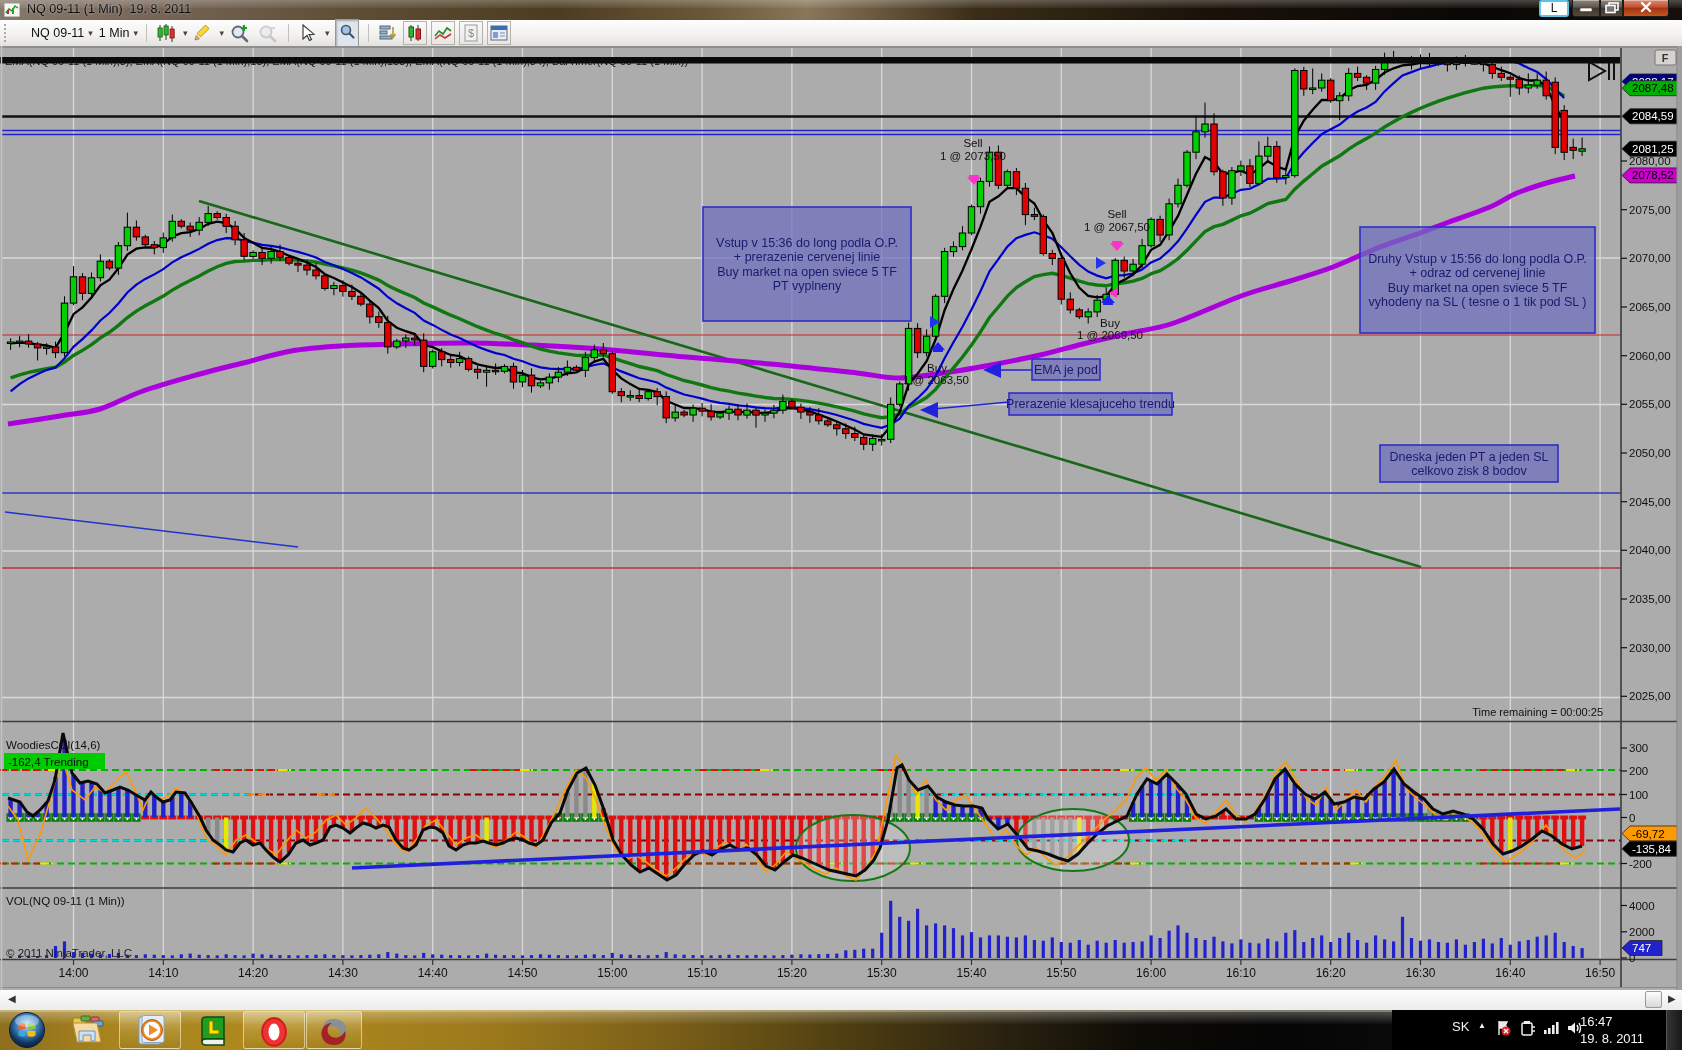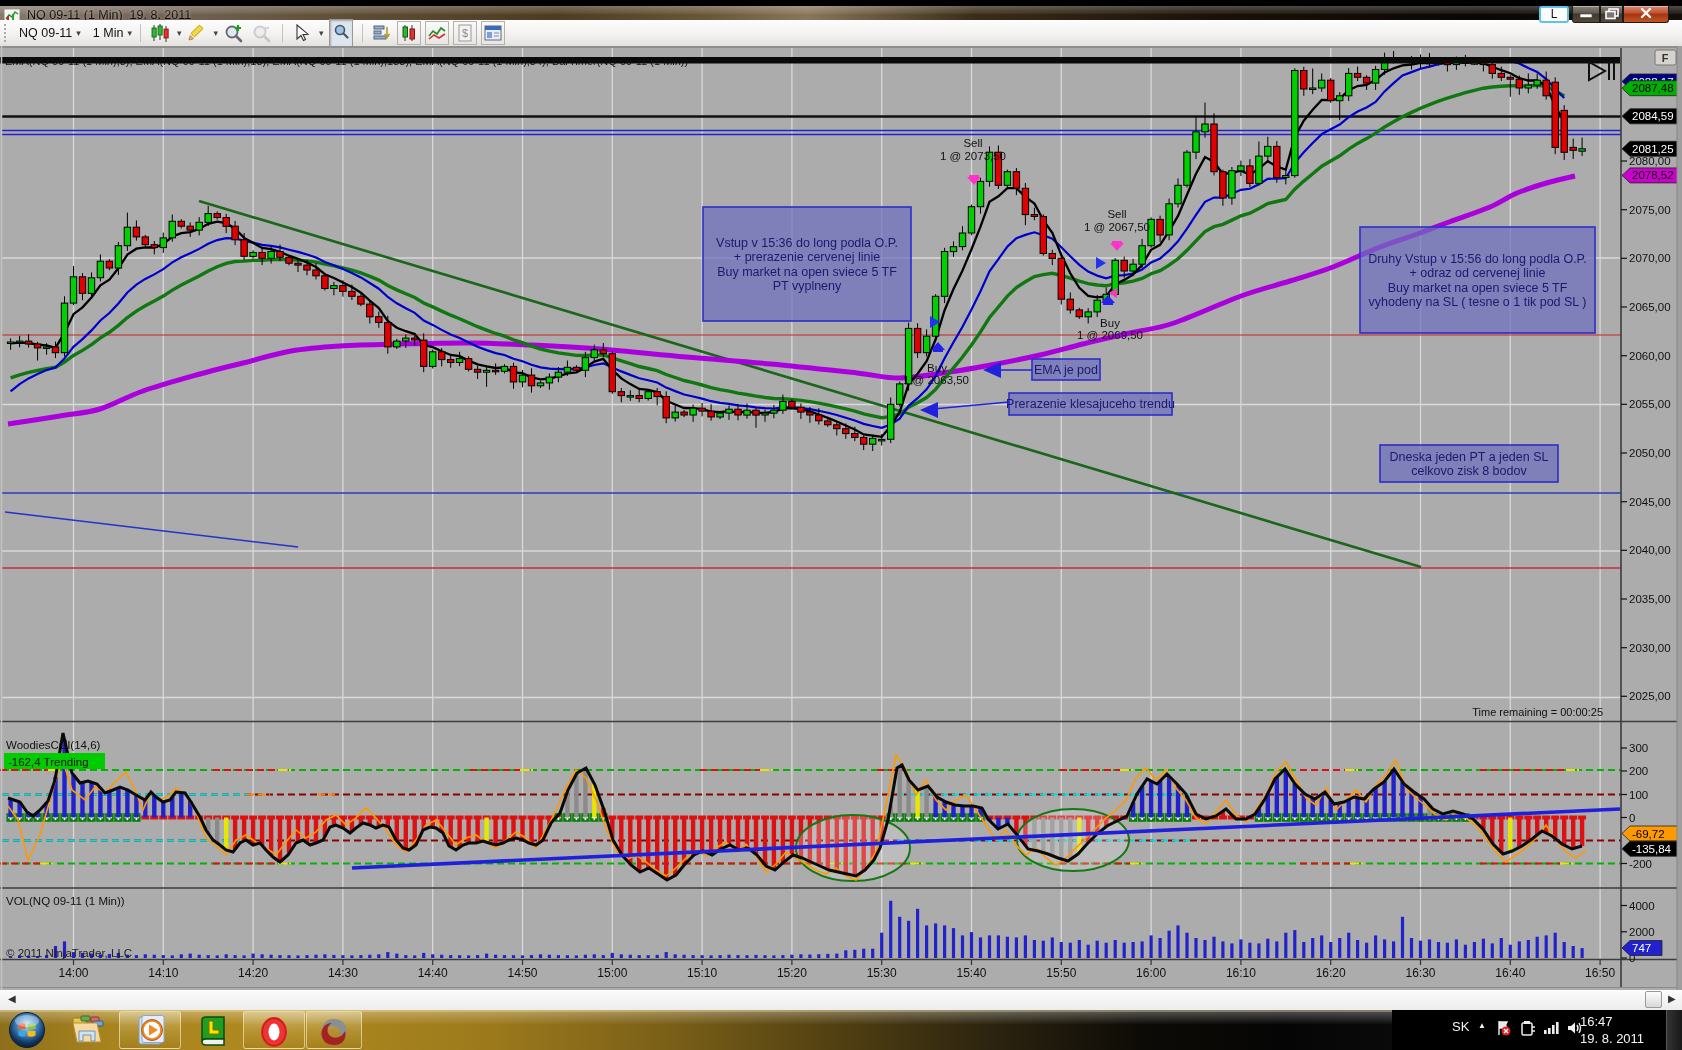--- a/index.html
+++ b/index.html
@@ -1,35 +1,35 @@
 <!DOCTYPE html>
 <html><head><meta charset="utf-8"><title>NQ 09-11</title>
 <style>
 *{margin:0;padding:0;box-sizing:border-box}
 html,body{width:1682px;height:1050px;overflow:hidden;font-family:"Liberation Sans",sans-serif;background:#000}
 #page{position:relative;width:1682px;height:1050px}
-#titlebar{position:absolute;left:0;top:6px;width:1682px;height:20px;
+#titlebar{position:absolute;left:0;top:0;width:1682px;height:20px;
  background:linear-gradient(to right,#85796a 0%,#78675a 8%,#5c4c33 22%,#4c3c22 33%,#6a5738 42%,#8a765a 48%,#3a2d18 58%,#1a1209 72%,#0a0704 88%,#15100a 100%);
  }
 #titlebar:after{content:"";position:absolute;left:0;top:0;width:100%;height:8px;background:linear-gradient(rgba(255,255,255,0.25),rgba(255,255,255,0.05))}
 .tb-icon{position:absolute;left:4px;top:3px}
 .tb-title{position:absolute;left:27px;top:2px;font-size:12.5px;color:#0a0a0a;text-shadow:0 0 3px rgba(255,255,255,0.5)}
 .lbtn{position:absolute;left:1539px;top:0;width:30px;height:17px;background:#fdfdfd;border:2px solid #5ec2ea;
  border-radius:3px;font-size:12px;color:#111;text-align:center;line-height:13px;z-index:3}
 .winbtns{position:absolute;left:1572px;top:0;height:17px;z-index:3}
 .wb{float:left;height:17px;border:1px solid #1c1c1c;border-top:none;
  background:linear-gradient(#8d857b,#5f574c 45%,#3f382f 50%,#55483a);box-shadow:inset 0 1px 0 rgba(255,255,255,0.4)}
 .wb-min{width:28px;border-radius:0 0 0 3px}
 .wb-res{width:23px}
 .wb-close{width:46px;background:linear-gradient(#d98d73,#c14f2e 45%,#a33415 50%,#c2561f);border-radius:0 0 3px 0}
 #toolbar{position:absolute;left:0;top:20px;width:1682px;height:27px;
  background:linear-gradient(#fdfdfd,#f2f1ef 60%,#e3e1dd);border-bottom:1px solid #b8b5b0;white-space:nowrap;
  display:flex;align-items:center}
 .grip{width:3px;height:18px;margin:0 6px 0 4px;border-left:2px dotted #aaa}
-.tsel{font-size:12.5px;color:#111;margin-left:6px}
+.tsel{font-size:12.5px;color:#111;margin-left:18px}
 .dda{font-size:9px;color:#444;margin:0 2px 0 4px}
 .tsep{width:1px;height:18px;background:#c4c1bc;margin:0 6px}
 .ticon{margin:0 3px;vertical-align:middle}
 .ticon.dis{opacity:0.45}
 .ticon.fr{border:1px solid #b5b2ac;background:linear-gradient(#fafafa,#e8e6e2);padding:1px;width:24px;height:24px;margin:0 2px}
 .sunk{border:1px solid #9a9893;background:#dfe5ec;padding:2px;margin:0 3px;box-shadow:inset 1px 1px 2px rgba(0,0,0,0.25)}
 #chartsvg{position:absolute;left:0;top:0}
 #scrollstrip{position:absolute;left:0;top:990px;width:1682px;height:20px;background:linear-gradient(#fcfcfc,#ececec)}
 .sarrow{position:absolute;left:8px;top:3px;font-size:10px;color:#333}
 .sarrow2{position:absolute;left:1668px;top:3px;font-size:10px;color:#333}
@@ -71,21 +71,21 @@
   <div class="wb wb-close"><svg width="44" height="15" viewBox="0 0 44 15">
             <path d="M18 3 L26 11 M26 3 L18 11" stroke="#fff" stroke-width="2.4" stroke-linecap="round"></path>
           </svg></div>
  </div>
 </div>
 
 <div id="toolbar">
  <div class="grip"></div>
  <span class="tsel">NQ 09-11</span>
       <span class="dda">▾</span>
- <span class="tsel" style="margin-left:10px">1 Min</span>
+ <span class="tsel" style="margin-left:4px">1 Min</span>
       <span class="dda">▾</span>
  <div class="tsep"></div>
  <svg class="ticon" width="20" height="20" viewBox="0 0 20 20">
    <line x1="4" y1="2" x2="4" y2="18" stroke="#333" stroke-width="1"></line>
    <rect x="2" y="5" width="4.2" height="9" fill="#2db82d" stroke="#155815" stroke-width="0.8"></rect>
    <line x1="10" y1="1" x2="10" y2="17" stroke="#333" stroke-width="1"></line>
    <rect x="8" y="3" width="4.2" height="9" fill="#2db82d" stroke="#155815" stroke-width="0.8"></rect>
    <line x1="16" y1="3" x2="16" y2="19" stroke="#333" stroke-width="1"></line>
    <rect x="14" y="6" width="4.2" height="9" fill="#e03030" stroke="#7c1515" stroke-width="0.8"></rect>
  </svg>

